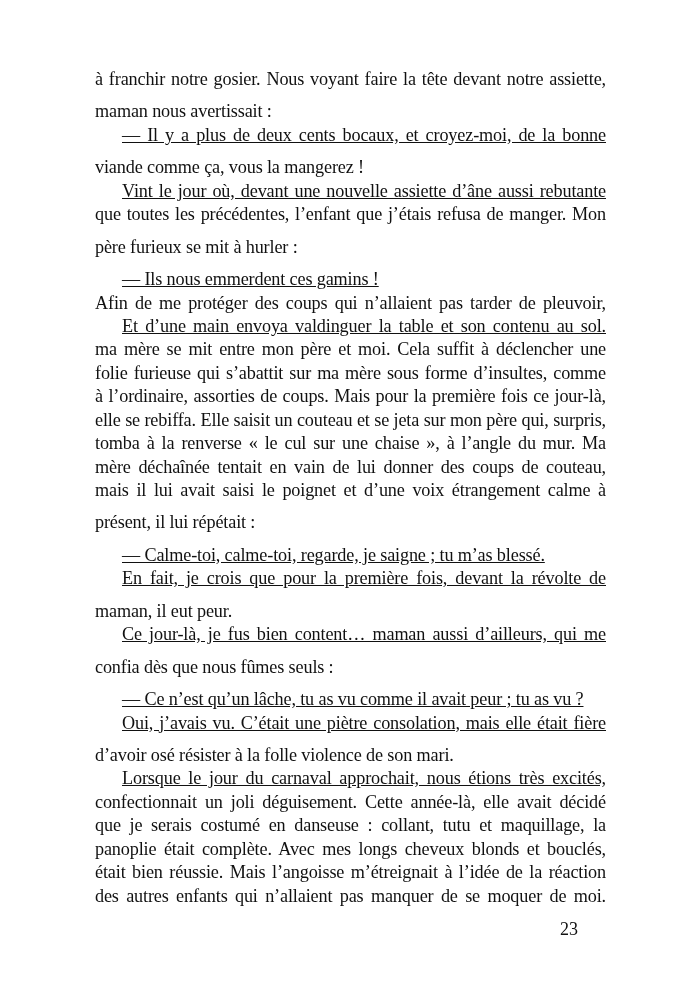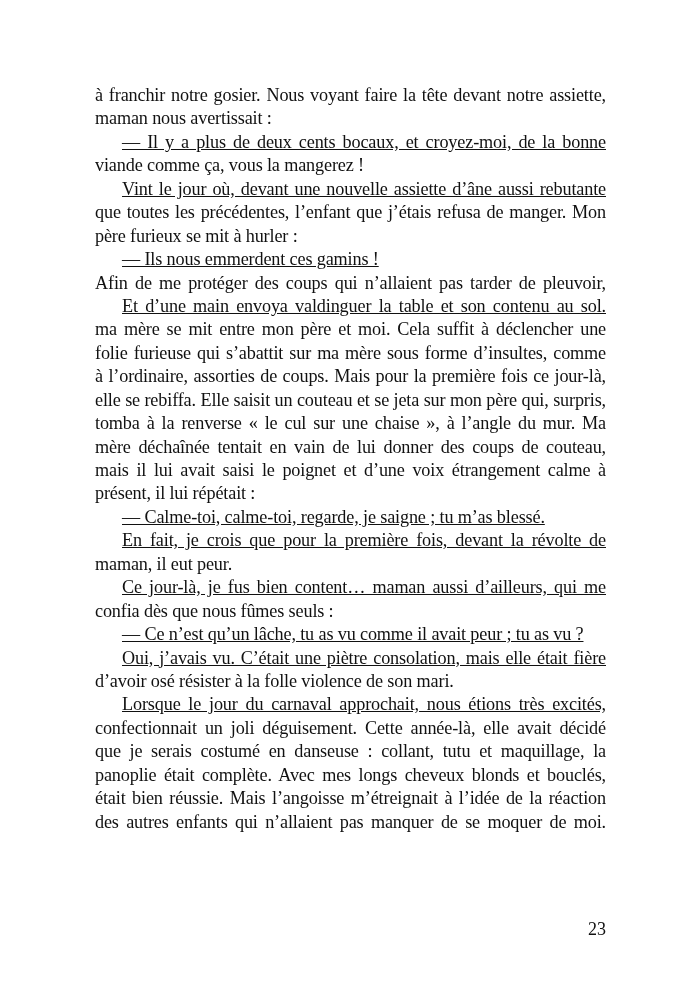--- a/index.html
+++ b/index.html
@@ -11,46 +11,46 @@
       width: 700px;
       height: 992px;
       position: relative;
       overflow: hidden;
       font-family: "Liberation Serif", "DejaVu Serif", serif;
       color: #111111;
     }
     .page-body {
       position: absolute;
       left: 95px;
-      top: 84px;
+      top: 68px;
       width: 511px;
     }
     .line {
       display: block;
       height: 23.45px;
       line-height: 23.45px;
       font-size: 18.2px;
       white-space: nowrap;
       text-align: justify;
       text-align-last: justify;
       letter-spacing: -0.15px;
     }
     .line.last {
       text-align-last: left;
+      margin-top: 9px;
     }
     .line.indent {
       padding-left: 27px;
       text-decoration: underline;
     }
     .page-number {
       position: absolute;
       left: 560px;
       top: 917px;
       width: 46px;
-      text-align: right;
       font-size: 18px;
       line-height: 24px;
     }
   </style>
 </head>
 <body>
 
 <div class="page-body" id="page-body">
     <span class="line">à franchir notre gosier. Nous voyant faire la tête devant notre assiette,</span>
     <span class="line last">maman nous avertissait :</span>

